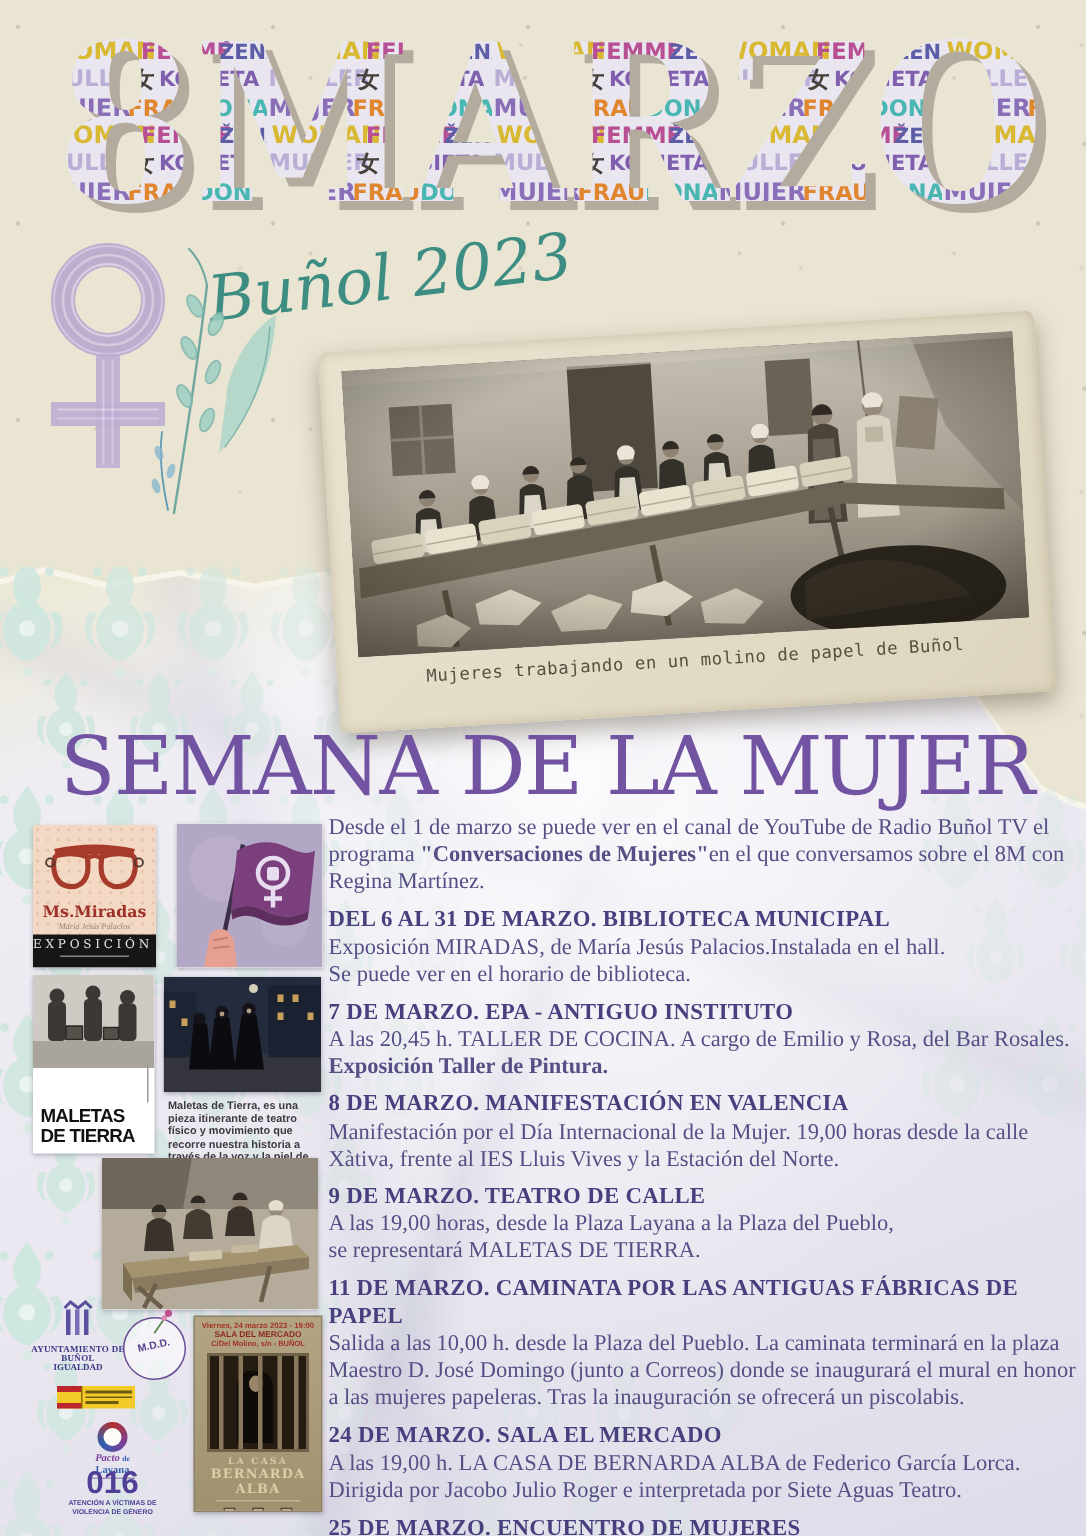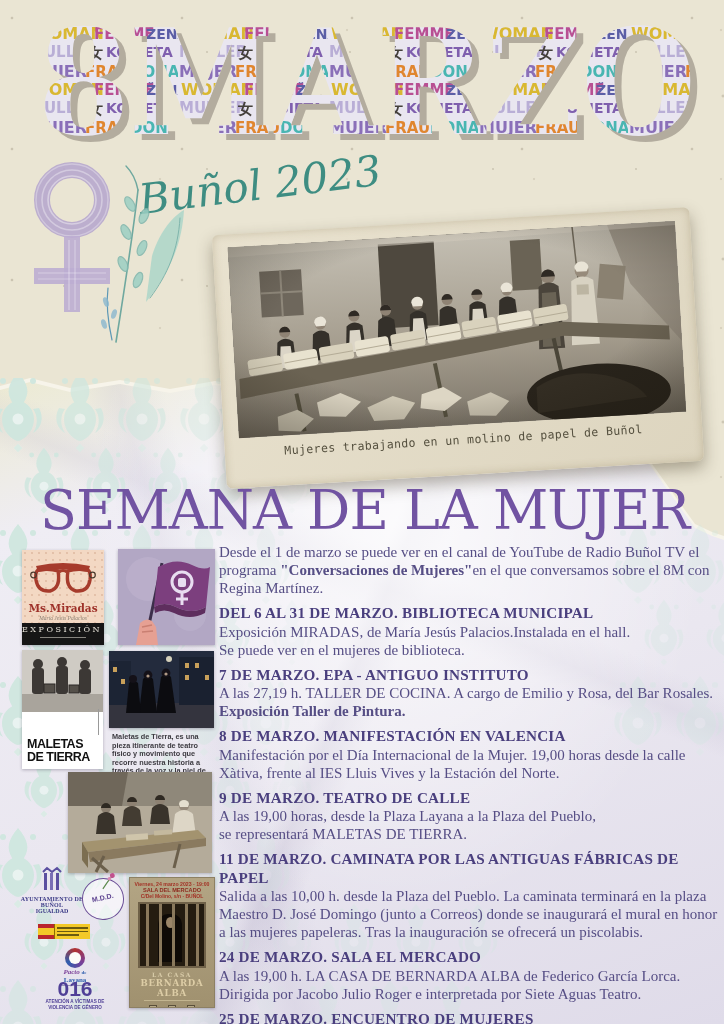--- a/index.html
+++ b/index.html
@@ -580,25 +580,25 @@
         <span></span>
       </div>
   </div>
 
   <div id="events" class="abs">
       <div class="event">
         <div class="ev-body"><span>Desde el 1 de marzo se puede ver en el canal de YouTube de Radio Buñol  TV el programa </span><span class="b">"Conversaciones de Mujeres"</span><span>en el que conversamos sobre el 8M con Regina Martínez.</span></div>
       </div>
       <div class="event">
         <div class="ev-title">DEL 6 AL 31 DE MARZO. BIBLIOTECA MUNICIPAL</div>
-        <div class="ev-body"><span>Exposición MIRADAS, de María Jesús Palacios.Instalada en el hall.</span><br><span>Se puede ver en el mujeres de biblioteca.</span></div>
+        <div class="ev-body"><span>Exposición MIRADAS, de María Jesús Palacios.Instalada en el hall.</span><br><span>Se puede ver en el horario de biblioteca.</span></div>
       </div>
       <div class="event">
         <div class="ev-title">7 DE MARZO. EPA - ANTIGUO INSTITUTO</div>
-        <div class="ev-body"><span>A las 27,19 h. TALLER DE COCINA. A cargo de Emilio y Rosa, del Bar Rosales.</span><br><span></span><span class="b">Exposición Taller de Pintura.</span></div>
+        <div class="ev-body"><span>A las 20,45 h. TALLER DE COCINA. A cargo de Emilio y Rosa, del Bar Rosales.</span><br><span></span><span class="b">Exposición Taller de Pintura.</span></div>
       </div>
       <div class="event">
         <div class="ev-title">8 DE MARZO. MANIFESTACIÓN EN VALENCIA</div>
         <div class="ev-body"><span>Manifestación por el Día Internacional de la Mujer. 19,00 horas desde la calle Xàtiva, frente al IES Lluis Vives y la Estación del Norte.</span></div>
       </div>
       <div class="event">
         <div class="ev-title">9 DE MARZO. TEATRO DE CALLE</div>
         <div class="ev-body"><span>A las 19,00 horas, desde la Plaza Layana a la Plaza del Pueblo,</span><br><span>se representará MALETAS DE TIERRA.</span></div>
       </div>
       <div class="event">

